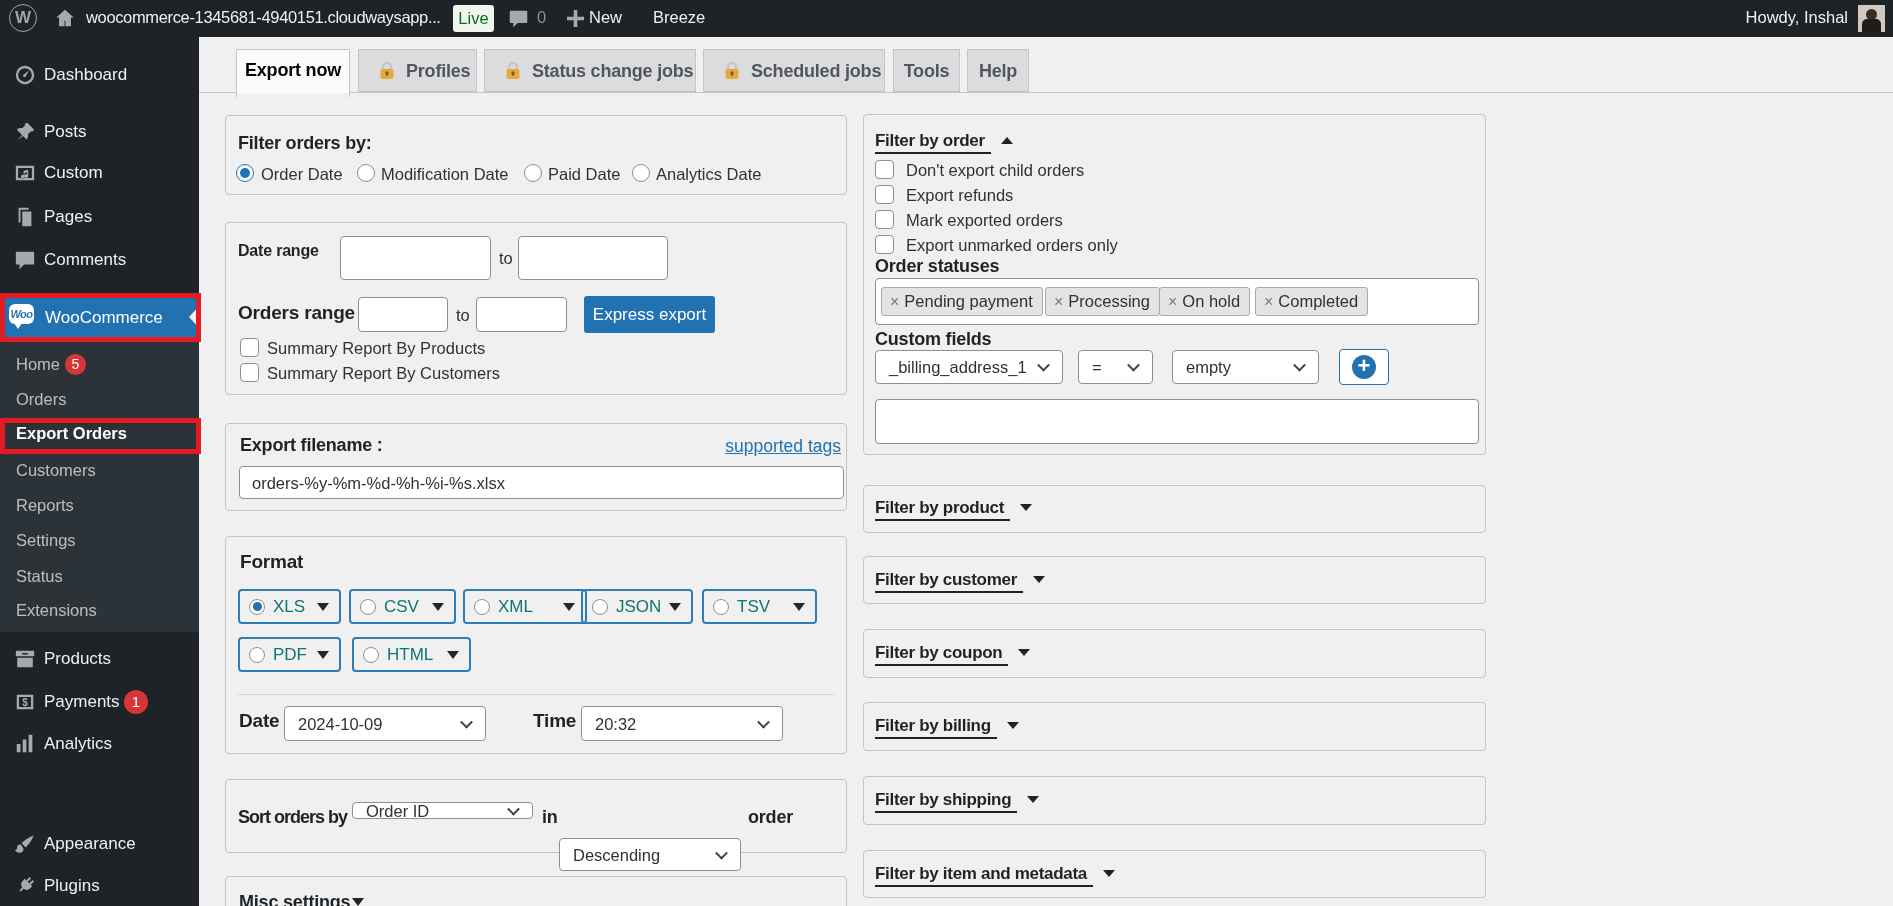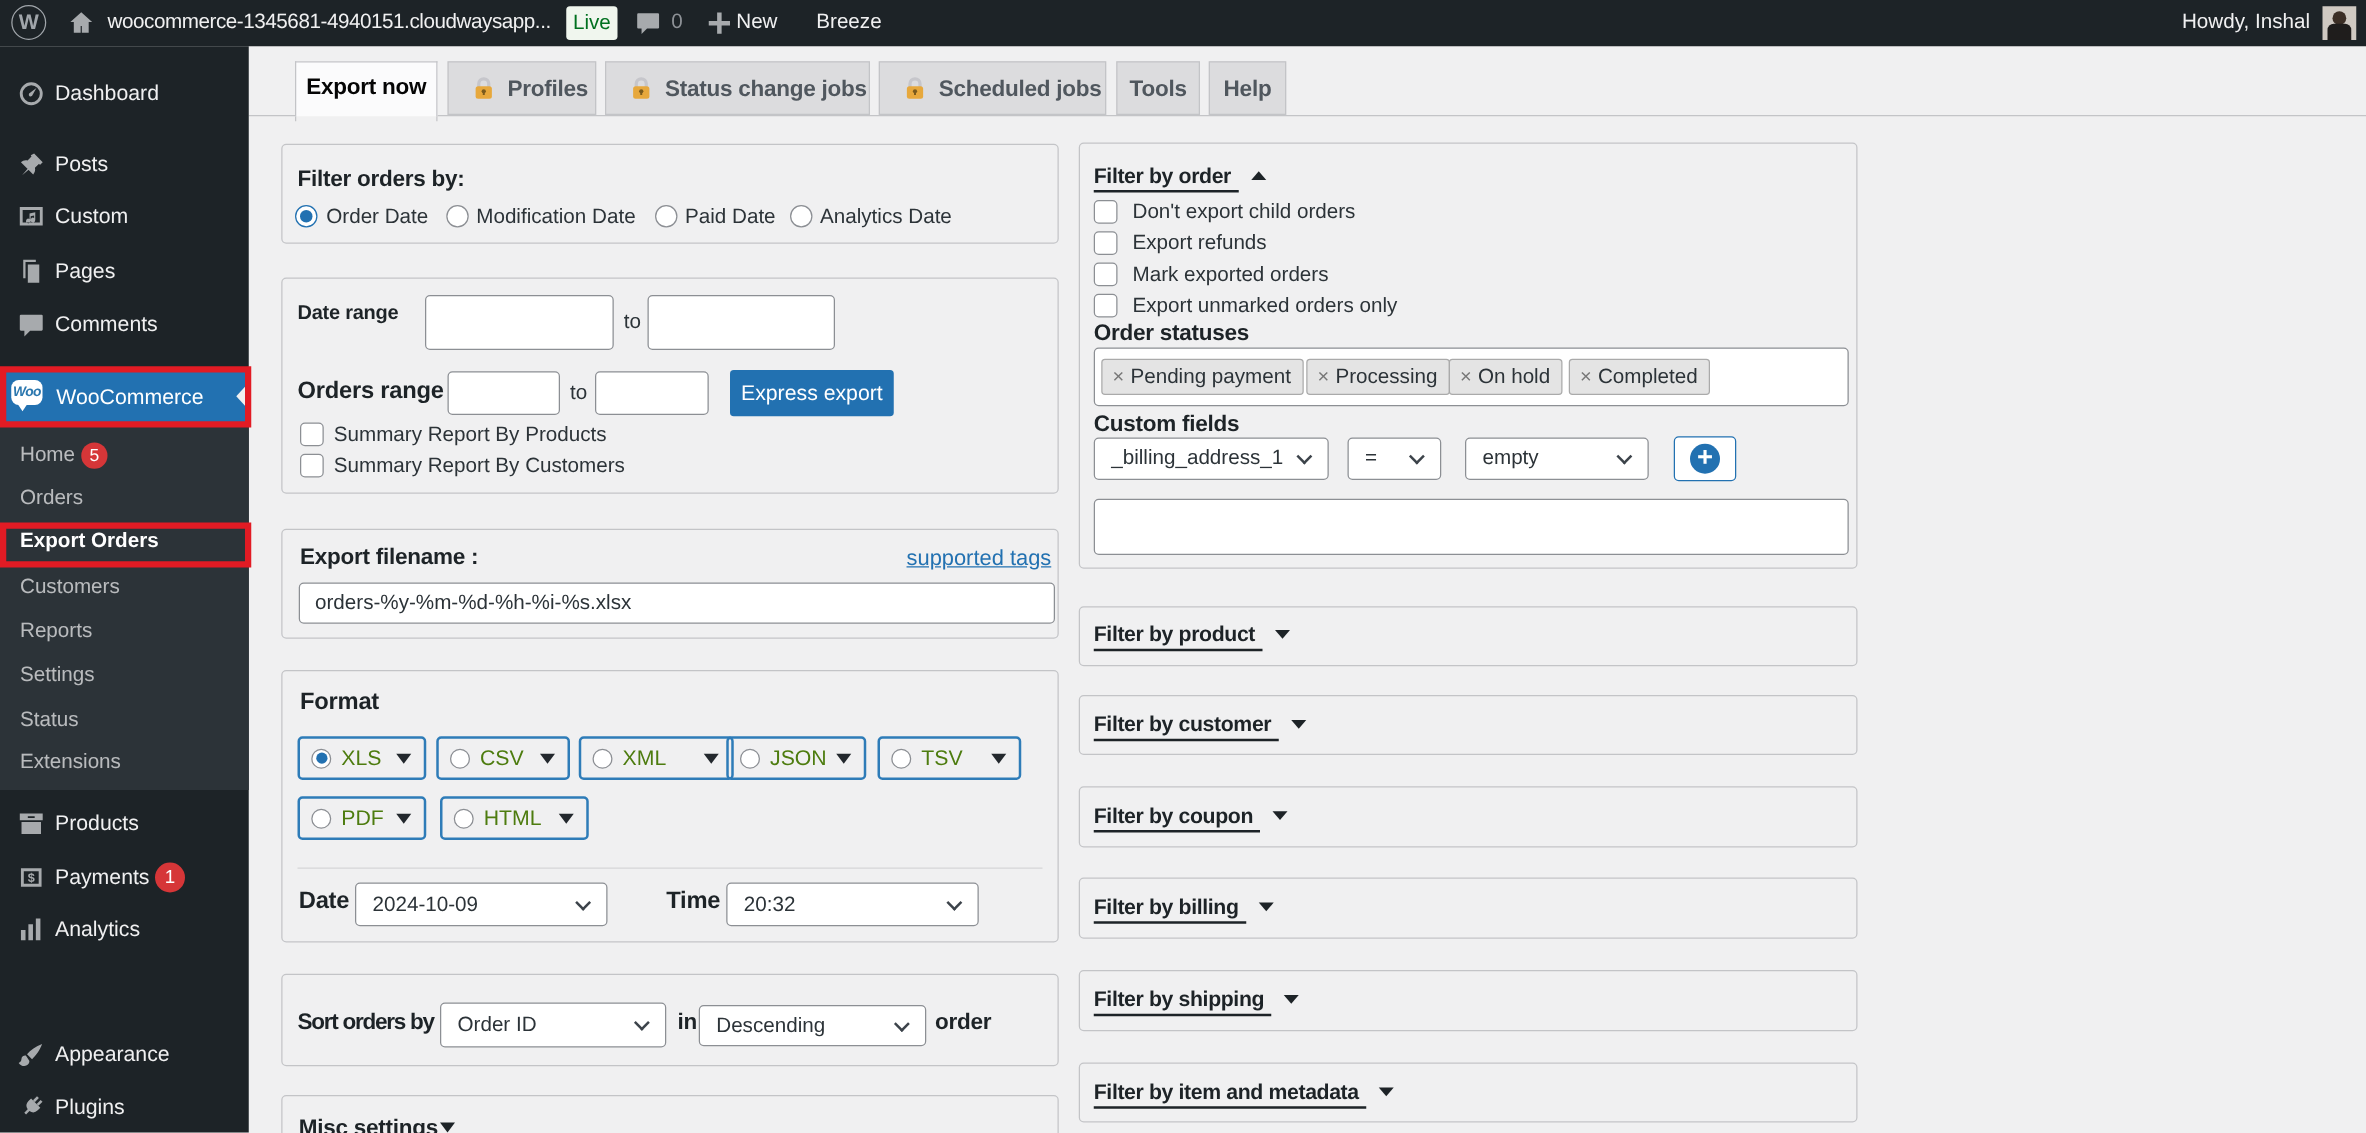--- a/index.html
+++ b/index.html
@@ -20,21 +20,21 @@
 .sel .txt { position:absolute; left:13px; top:50%; transform:translateY(-50%); font-size:16.5px; color:#2c3338; white-space:nowrap; }
 .chev { position:absolute; right:14px; top:50%; width:9px; height:9px; border-right:2.5px solid #3c434a; border-bottom:2.5px solid #3c434a; transform:translateY(-70%) rotate(45deg); }
 .caret-down { display:inline-block; width:0; height:0; border-left:6.5px solid transparent; border-right:6.5px solid transparent; border-top:8px solid #1d2327; }
 .cb { position:absolute; width:19px; height:19px; background:#fff; border:1px solid #8c8f94; border-radius:4px; }
 .radio { position:absolute; width:18px; height:18px; background:#fff; border:1px solid #8c8f94; border-radius:50%; }
 .radio.on { border-color:#2271b1; }
 .radio.on::after { content:""; position:absolute; left:3px; top:3px; width:10px; height:10px; border-radius:50%; background:#2271b1; }
 .fbox { position:absolute; height:35px; border:2px solid #2e7cb8; border-radius:4px; }
 .fbox .fr { position:absolute; left:9px; top:50%; transform:translateY(-50%); width:16px; height:16px; background:#fff; border:1px solid #8c8f94; border-radius:50%; }
 .fbox .fr.on::after { content:""; position:absolute; left:2.5px; top:2.5px; width:9px; height:9px; border-radius:50%; background:#2271b1; }
-.fbox .ft { position:absolute; left:33px; top:50%; transform:translateY(-50%); font-size:17px; color:#4d7c0f; }
+.fbox .ft { position:absolute; left:33px; top:50%; transform:translateY(-50%); font-size:17px; color:#0f766e; }
 .fbox .fc { position:absolute; right:10px; top:50%; margin-top:-3.5px; width:0; height:0; border-left:6.5px solid transparent; border-right:6.5px solid transparent; border-top:8px solid #23282d; }
 .ftitle { position:absolute; font-weight:700; font-size:17px; letter-spacing:-0.3px; color:#1d2327; border-bottom:2px solid #1d2327; padding-bottom:1px; padding-right:6px; white-space:nowrap; }
 .ftitle .fcaret { position:absolute; left:100%; margin-left:10px; top:6px; width:0; height:0; border-left:6px solid transparent; border-right:6px solid transparent; border-top:7.5px solid #1d2327; }
 .chip { position:absolute; height:29px; background:#e4e4e4; border:1px solid #aaa; border-radius:3px; font-size:16.5px; color:#2c3338; line-height:27px; padding:0 9px 0 8px; white-space:nowrap; }
 .chip .x { color:#777; margin-right:5px; font-size:16px; }
 .redbox { position:absolute; border:5px solid #e21b24; z-index:60; }
 .tab { position:absolute; top:49px; height:43px; background:#dcdcde; border:1px solid #c3c4c7; color:#50575e; font-weight:600; font-size:18px; letter-spacing:-0.2px; }
 .tab .tlabel { position:absolute; top:50%; transform:translateY(-50%); white-space:nowrap; }
 </style>
 </head>
@@ -283,26 +283,26 @@
       <span class="chev"></span>
     </div>
   <div class="h2" style="left:533px; top:711px; font-size:19px;">Time</div>
   <div class="sel" style="left:581px; top:706px; width:202px; height:35px;">
       <span class="txt">20:32</span>
       <span class="chev"></span>
     </div>
 
   <div class="panel" style="left:225px; top:779px; width:622px; height:74px;"></div>
   <div class="h2" style="left:238px; top:808px; letter-spacing:-1px;">Sort orders by</div>
-  <div class="sel" style="left:352px; top:802px; width:181px; height:36px;">
+  <div class="sel" style="left:352px; top:802px; width:181px; height:17px;">
       <span class="txt">Order ID</span>
       <span class="chev"></span>
     </div>
   <div class="h2" style="left:542px; top:808px;">in</div>
-  <div class="sel" style="left:559px; top:804px; width:182px; height:33px;">
+  <div class="sel" style="left:559px; top:838px; width:182px; height:33px;">
       <span class="txt">Descending</span>
       <span class="chev"></span>
     </div>
   <div class="h2" style="left:748px; top:808px;">order</div>
 
   <div class="panel" style="left:225px; top:876px; width:622px; height:60px;"></div>
   <div class="h2" style="left:239px; top:893px;">Misc settings</div>
   <div class="abs caret-down" style="left:352px; top:898px;"></div>
 </div>
 

